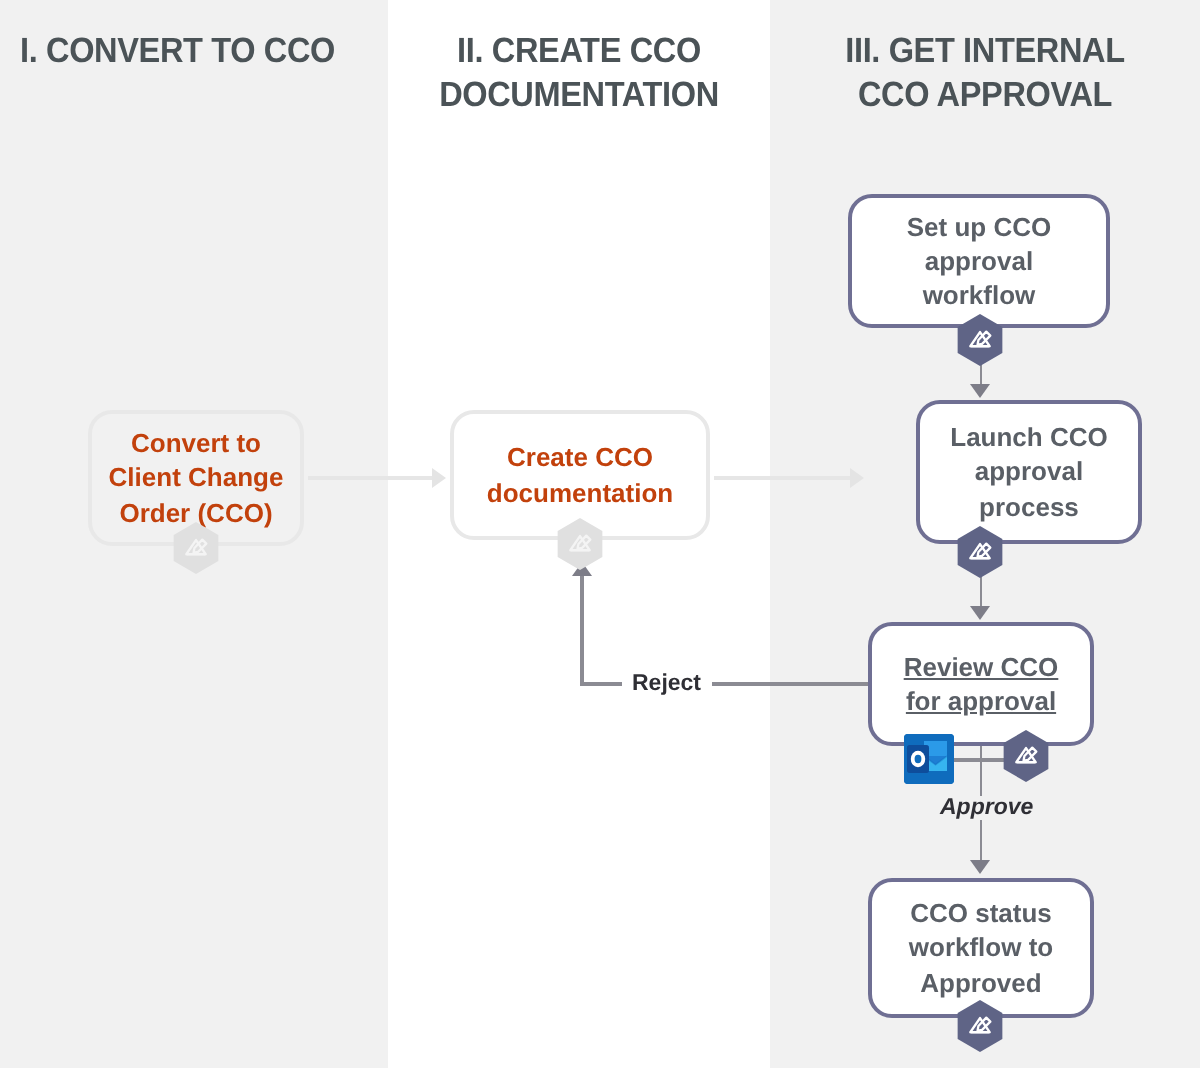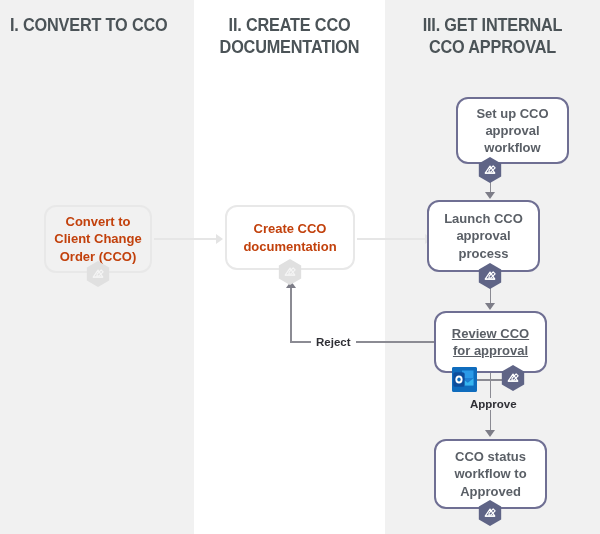--- a/index.html
+++ b/index.html
@@ -70,22 +70,22 @@
     border: 2px solid #6f6f93;
     color: #5a5f66;
   }
   .node.faded {
     border: 2px solid #e8e8e8;
     color: #c2410c;
     background: transparent;
   }
   #node-1 { left: 44px;  top: 205px; width: 108px; height: 68px; }
   #node-2 { left: 225px; top: 205px; width: 130px; height: 65px; }
-  #node-3 { left: 456px; top: 97px;  width: 113px; height: 67px; }
-  #node-4 { left: 427px; top: 200px; width: 113px; height: 72px; }
+  #node-3 { left: 424px; top: 97px;  width: 131px; height: 67px; }
+  #node-4 { left: 458px; top: 200px; width: 113px; height: 72px; }
   #node-5 { left: 434px; top: 311px; width: 113px; height: 62px; text-decoration: underline; }
   #node-6 { left: 434px; top: 439px; width: 113px; height: 70px; }
 
   .node-label { display: block; white-space: pre-line; }
 
   
   .hex {
     position: absolute;
     width: 26px;
     height: 26px;
@@ -275,13 +275,13 @@
     <path d="M10 11 L15.75 15.5 L21.5 11 L21.5 18.5 L10 18.5 Z" fill="#36b5f0"></path>
     <path d="M10 10.6 L15.75 14.8 L21.5 10.6 L21.5 11.6 L15.75 15.9 L10 11.6 Z" fill="#0f6cbd" opacity="0.35"></path>
     <rect x="1.5" y="5.5" width="11" height="14" rx="1.6" fill="#103f91"></rect>
     <rect x="1.5" y="5.5" width="11" height="14" rx="1.6" fill="#0c59a4" opacity="0.55"></rect>
     <ellipse cx="7" cy="12.5" rx="3.6" ry="4.1" fill="#ffffff"></ellipse>
     <ellipse cx="7" cy="12.5" rx="1.7" ry="2.1" fill="#0f6cbd"></ellipse>
   </svg>
 </div>
 
 <div class="edge-label" id="label-reject" style="background:#ffffff; padding:0 5px;">Reject</div>
-<div class="edge-label" id="label-approve" style="background:#f1f1f1; padding:0 4px;">Approve</div>
+<div class="edge-label" id="label-approve" style="background:#f1f1f1; padding:0 4px;font-style:italic;">Approve</div>
 
 </body></html>

